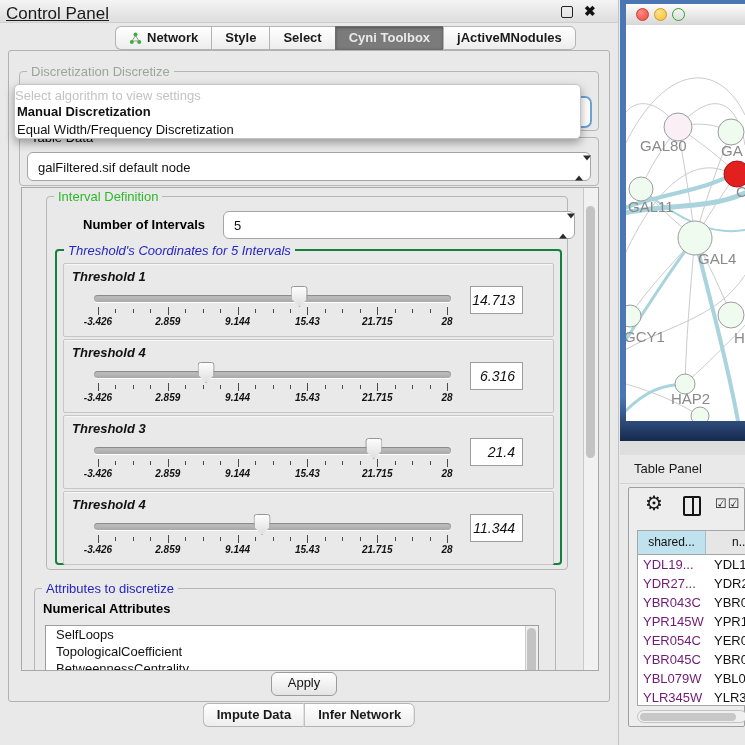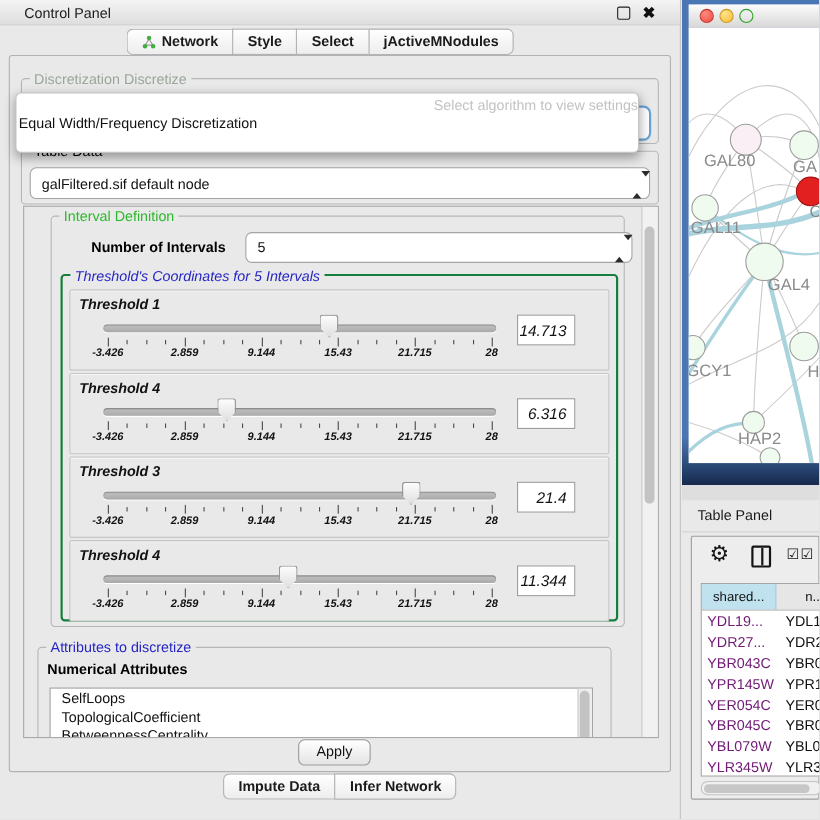--- a/index.html
+++ b/index.html
@@ -2,21 +2,21 @@
 <html><head>
 <meta charset="utf-8">
 <style>
   html,body{margin:0;padding:0;}
   body{width:745px;height:745px;background:#dcdcdc;font-family:"Liberation Sans",sans-serif;-webkit-font-smoothing:antialiased;}
   .screen{position:relative;width:745px;height:745px;background:#e9e9e9;overflow:hidden;}
 
   
   .control-panel{position:absolute;left:0;top:0;width:618px;height:745px;background:#e9e9e9;border-right:1px solid #c2c2c2;}
   .cp-titlebar{position:absolute;left:0;top:0;width:100%;height:22px;background:linear-gradient(#f4f4f4,#dedede);border-bottom:1px solid #cfcfcf;}
-  .cp-title{position:absolute;left:22px;top:4px;font-size:13px;color:#1a1a1a;}
+  .cp-title{position:absolute;left:6px;top:4px;font-size:17px;color:#1a1a1a;text-decoration:underline;}
   .float-icon{position:absolute;left:561px;top:6px;width:10px;height:10px;border:1.5px solid #222;border-radius:2px;}
   .close-icon{position:absolute;left:584px;top:3px;font-size:14px;font-weight:bold;color:#111;line-height:16px;}
 
   
   .top-tabs{position:absolute;left:74px;top:26px;height:24px;display:flex;padding-left:41px;}
   .tab{height:22px;line-height:22px;padding:0 13px;font-size:13px;font-weight:bold;color:#1a1a1a;
        background:linear-gradient(#ffffff,#ededed);border:1px solid #b3b3b3;border-right:none;
        display:flex;align-items:center;gap:5px;white-space:nowrap;cursor:default;}
   .tab:first-child{border-radius:6px 0 0 6px;}
   .tab:last-child{border-right:1px solid #b3b3b3;border-radius:0 6px 6px 0;}
@@ -31,21 +31,21 @@
   .legend.blue{color:#2525c4;}
   .legend.dim{color:#9ba69b;}
 
   
   .grp-algo{left:10px;top:20px;width:578px;height:58px;}
   .algo-combo{position:absolute;left:8px;top:24px;right:6px;height:28px;background:#fff;border:2px solid #6ba3d6;border-radius:7px;}
 
   
   .popup{position:absolute;left:5px;top:33px;width:565px;height:53px;background:#fff;border:1px solid #c4c4c4;border-radius:5px;
          box-shadow:0 4px 10px rgba(0,0,0,.35);z-index:6;overflow:hidden;}
-  .popup .ph{margin-top:3px;text-align:right;font-size:13px;color:#c3c3c3;}
+  .popup .ph{margin-top:3px;text-align:left;font-size:13px;color:#c3c3c3;}
   .popup .opt{font-size:13px;color:#111;padding:1px 2px;line-height:16px;}
   .popup .opt.b{font-weight:bold;}
 
   
   .grp-table{left:10px;top:86px;width:578px;height:47px;}
   .combo{position:absolute;background:#fff;border:1px solid #a5a5a5;border-radius:6px;font-size:13px;color:#111;}
   .combo .val{position:absolute;left:10px;top:50%;transform:translateY(-50%);white-space:nowrap;}
   .stepper{position:absolute;right:6px;top:50%;transform:translateY(-50%);width:9px;height:13px;}
   .stepper .up,.stepper .dn{width:0;height:0;border-left:4px solid transparent;border-right:4px solid transparent;margin:0 auto;}
   .stepper .up{border-bottom:5px solid #2b2b2b;margin-bottom:3px;}
@@ -140,34 +140,38 @@
             <circle cx="10.2" cy="10" r="2" fill="#3fae3f"></circle>
         </svg>
         <span>Network</span>
       </div>
       <div class="tab">
           <span>Style</span>
         </div>
       <div class="tab">
           <span>Select</span>
         </div>
+      <div class="tab sel">
+          <span>Cyni Toolbox</span>
+        </div>
       <div class="tab">
           <span>jActiveMNodules</span>
         </div>
     </div>
 
     <div class="content">
 
       <div class="group grp-algo">
         <span class="legend dim">Discretization Discretize</span>
         <div class="algo-combo"></div>
       </div>
 
       <div class="popup">
         <div class="ph">Select algorithm to view settings</div>
+        <div class="opt b">Manual Discretization</div>
         <div class="opt">Equal Width/Frequency Discretization</div>
       </div>
 
       <div class="group grp-table">
         <span class="legend">Table Data</span>
         <div class="combo td-combo">
           <span class="val">galFiltered.sif default node</span>
           <span class="stepper"><span class="up"></span><span class="dn"></span></span>
         </div>
       </div>

